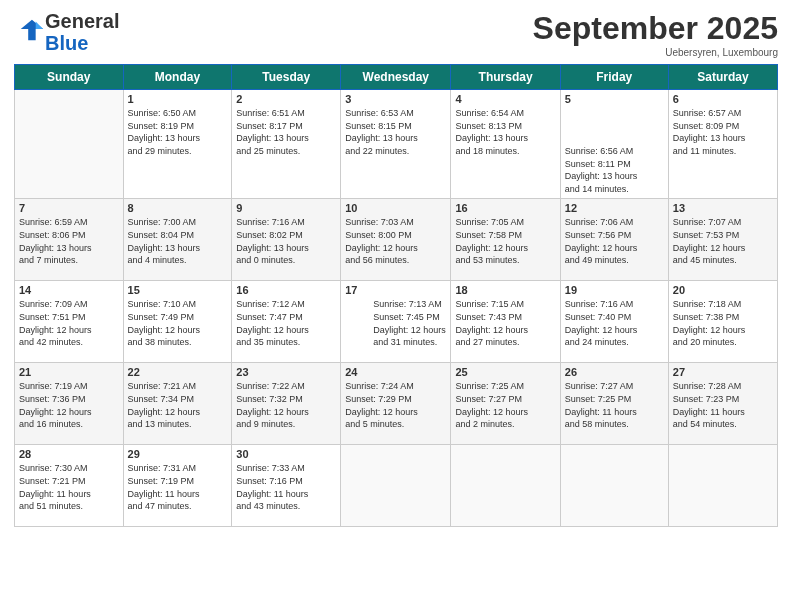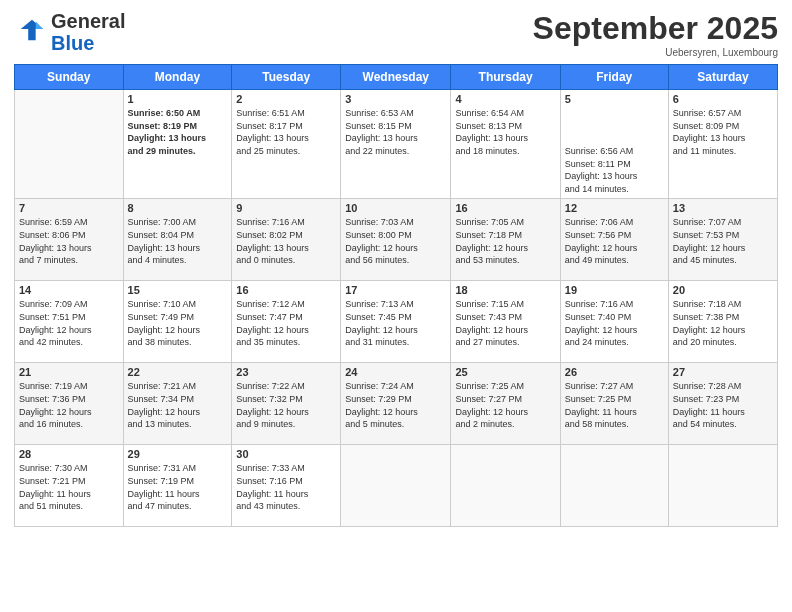--- a/index.html
+++ b/index.html
@@ -17,21 +17,21 @@
     }
     .header {
       display: flex;
       justify-content: space-between;
       align-items: flex-start;
       margin-bottom: 6px;
     }
     .logo {
       display: flex;
       align-items: center;
-      gap: 6px;
+      gap: 0px;
     }
     .logo-text {
       font-size: 20px;
       font-weight: bold;
       line-height: 1.1;
     }
     .logo-general { color: #333; }
     .logo-blue { color: #1565c0; margin-top: 36px; }
     .logo-icon {
       width: 28px;
@@ -49,21 +49,21 @@
     .location {
       font-size: 10px;
       color: #555;
     }
     .calendar {
       width: 100%;
       border-collapse: collapse;
       border: 1px solid #ccc;
     }
     .calendar th {
-      background: #3b82f6;
+      background: #0f766e;
       color: #fff;
       font-size: 12px;
       font-weight: bold;
       padding: 5px 4px;
       text-align: center;
       border: 1px solid #1565c0;
     }
     .calendar td {
       vertical-align: top;
       border: 1px solid #ccc;
@@ -127,21 +127,21 @@
           <th>Thursday</th>
           <th>Friday</th>
           <th>Saturday</th>
         </tr>
     </thead>
     <tbody id="calendar-body">
     <tr>
           <td class="empty"></td>
           <td>
             <span class="day-num">1</span>
-            <div class="day-info" style="white-space: pre-line; font-weight: bold;">Sunrise: 6:50 AM
+            <div class="day-info" style="white-space: pre-line;">Sunrise: 6:50 AM
 Sunset: 8:19 PM
 Daylight: 13 hours
 and 29 minutes.</div>
           </td>
           <td>
             <span class="day-num">2</span>
             <div class="day-info" style="white-space: pre-line;">Sunrise: 6:51 AM
 Sunset: 8:17 PM
 Daylight: 13 hours
 and 25 minutes.</div>
@@ -200,21 +200,21 @@
           <td>
             <span class="day-num">10</span>
             <div class="day-info" style="white-space: pre-line;">Sunrise: 7:03 AM
 Sunset: 8:00 PM
 Daylight: 12 hours
 and 56 minutes.</div>
           </td>
           <td>
             <span class="day-num">16</span>
             <div class="day-info" style="white-space: pre-line;">Sunrise: 7:05 AM
-Sunset: 7:18 PM
+Sunset: 7:58 PM
 Daylight: 12 hours
 and 53 minutes.</div>
           </td>
           <td>
             <span class="day-num">12</span>
             <div class="day-info" style="white-space: pre-line;">Sunrise: 7:06 AM
 Sunset: 7:56 PM
 Daylight: 12 hours
 and 49 minutes.</div>
           </td>
@@ -243,21 +243,21 @@
           </td>
           <td>
             <span class="day-num">16</span>
             <div class="day-info" style="white-space: pre-line;">Sunrise: 7:12 AM
 Sunset: 7:47 PM
 Daylight: 12 hours
 and 35 minutes.</div>
           </td>
           <td>
             <span class="day-num">17</span>
-            <div class="day-info" style="white-space: pre-line;">Sunrise: 7:13 AM
+            <div class="day-info" style="white-space: pre-line; margin-left: 28px;">Sunrise: 7:13 AM
 Sunset: 7:45 PM
 Daylight: 12 hours
 and 31 minutes.</div>
           </td>
           <td>
             <span class="day-num">18</span>
             <div class="day-info" style="white-space: pre-line;">Sunrise: 7:15 AM
 Sunset: 7:43 PM
 Daylight: 12 hours
 and 27 minutes.</div>

